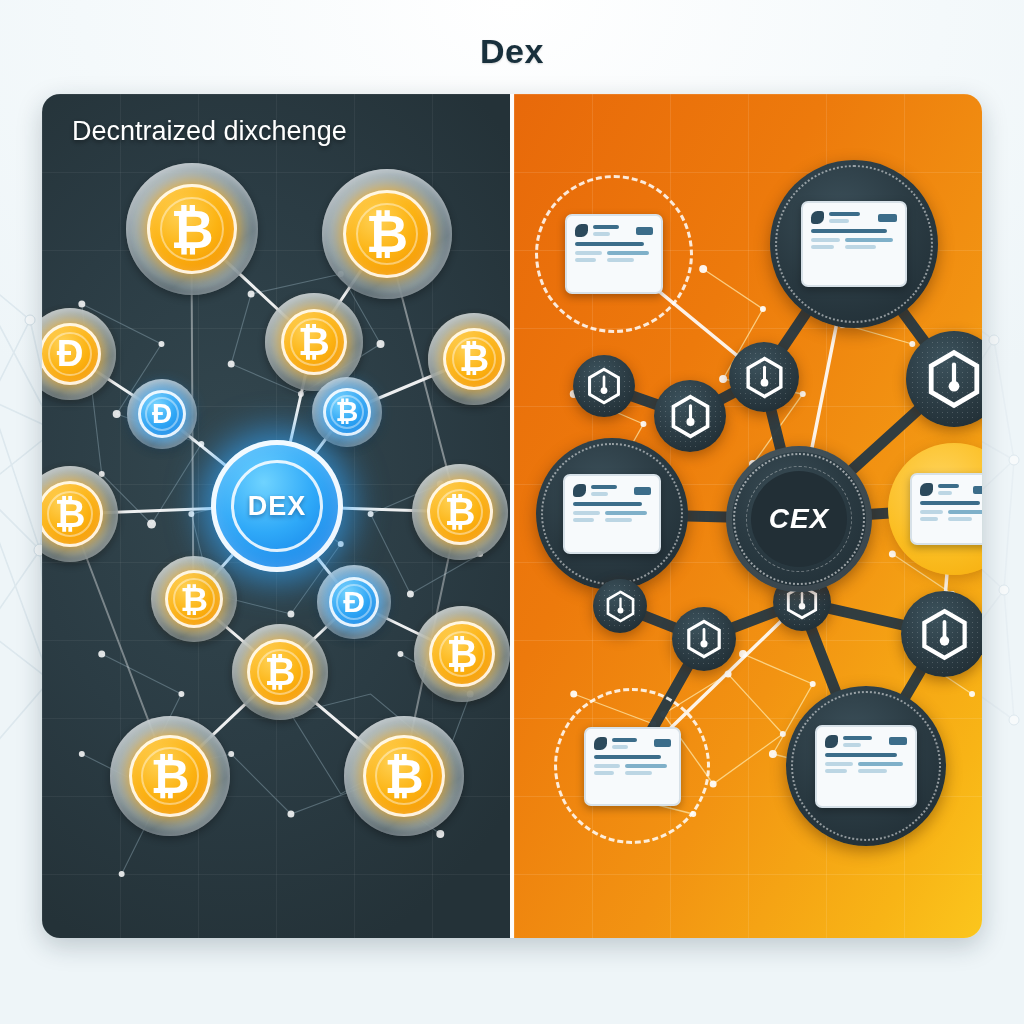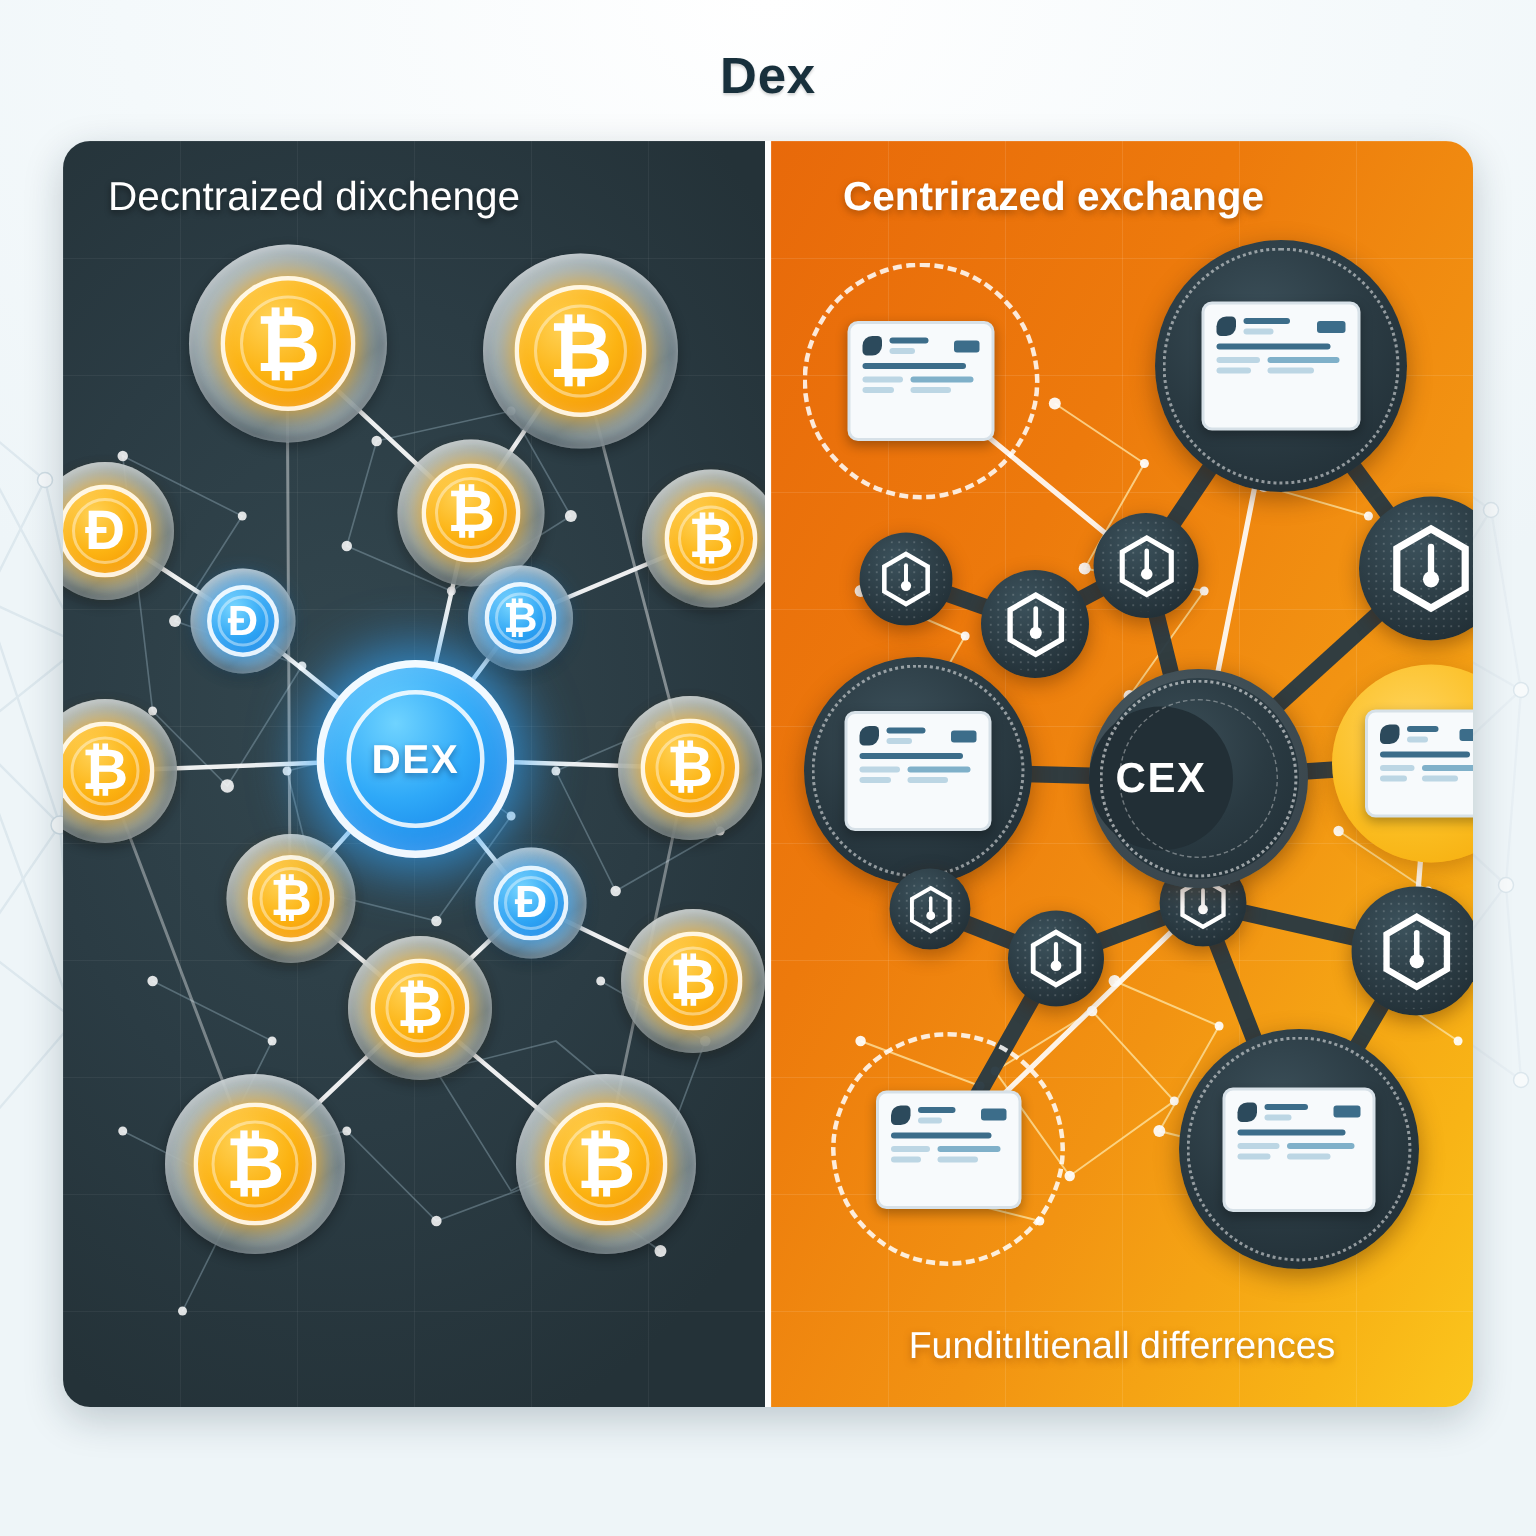--- a/index.html
+++ b/index.html
@@ -117,22 +117,23 @@
     border:3px solid rgba(255,255,255,.85);
     display:flex;align-items:center;justify-content:center;
     color:#ffffff;font-size:27px;font-weight:bold;letter-spacing:1px;
     text-shadow:0 2px 4px rgba(0,40,90,.45);
   }
   
   #cex-hub{
     width:146px;height:146px;border-radius:50%;
     background:radial-gradient(circle at 42% 34%, #3a4d56 0%, #2a3a42 45%, #1e2b32 100%);
     box-shadow:0 4px 16px rgba(60,25,0,.45), inset 0 0 0 6px rgba(255,255,255,.10);
-    display:flex;align-items:center;justify-content:flex-start;
+    display:flex;align-items:center;justify-content:center;
     position:absolute;
+    font-style:italic;
   }
   #cex-hub .dots{
     position:absolute;inset:7px;border-radius:50%;
     border:2px dotted rgba(255,255,255,.55);
   }
   #cex-hub .dots2{
     position:absolute;inset:20px;border-radius:50%;
     border:1px dashed rgba(255,255,255,.35);
   }
   #cex-hub .hub-inner{
@@ -456,21 +457,20 @@
         </g>
         <g stroke="#ffffff" stroke-width="3.5" stroke-linecap="round" opacity=".9">
           <line x1="100" y1="160" x2="250" y2="283"></line>
           <line x1="340" y1="150" x2="285" y2="425"></line>
           <line x1="98" y1="420" x2="106" y2="512"></line>
           <line x1="440" y1="415" x2="430" y2="540"></line>
           <line x1="118" y1="672" x2="288" y2="508"></line>
         </g>
       </svg>
 
-      <div class="panel-header">Centrirazed exchange</div>
 
       <div id="right-nodes">
           <div class="node docnode outline" style="left: 100px; top: 160px; width: 152px; height: 152px;">
             <div class="card" style="width: 78px; height: 60px;">
               <div class="row">
                 <div class="blob"></div>
                 <div style="display:flex;flex-direction:column;gap:3px;flex:1">
                   <div class="bar dk" style="width:70%"></div>
                   <div class="bar lt" style="width:45%"></div>
                 </div>
@@ -672,16 +672,15 @@
             </svg>
           </div>
         </div>
 
       <div class="node" id="cex-hub" style="left:285px;top:425px;">
         <div class="dots"></div>
         <div class="dots2"></div>
         <div class="hub-inner">CEX</div>
       </div>
 
-      <div class="panel-footer">Funditıltienall differrences</div>
     </div>
   </div>
 </div>
 
 </body></html>

